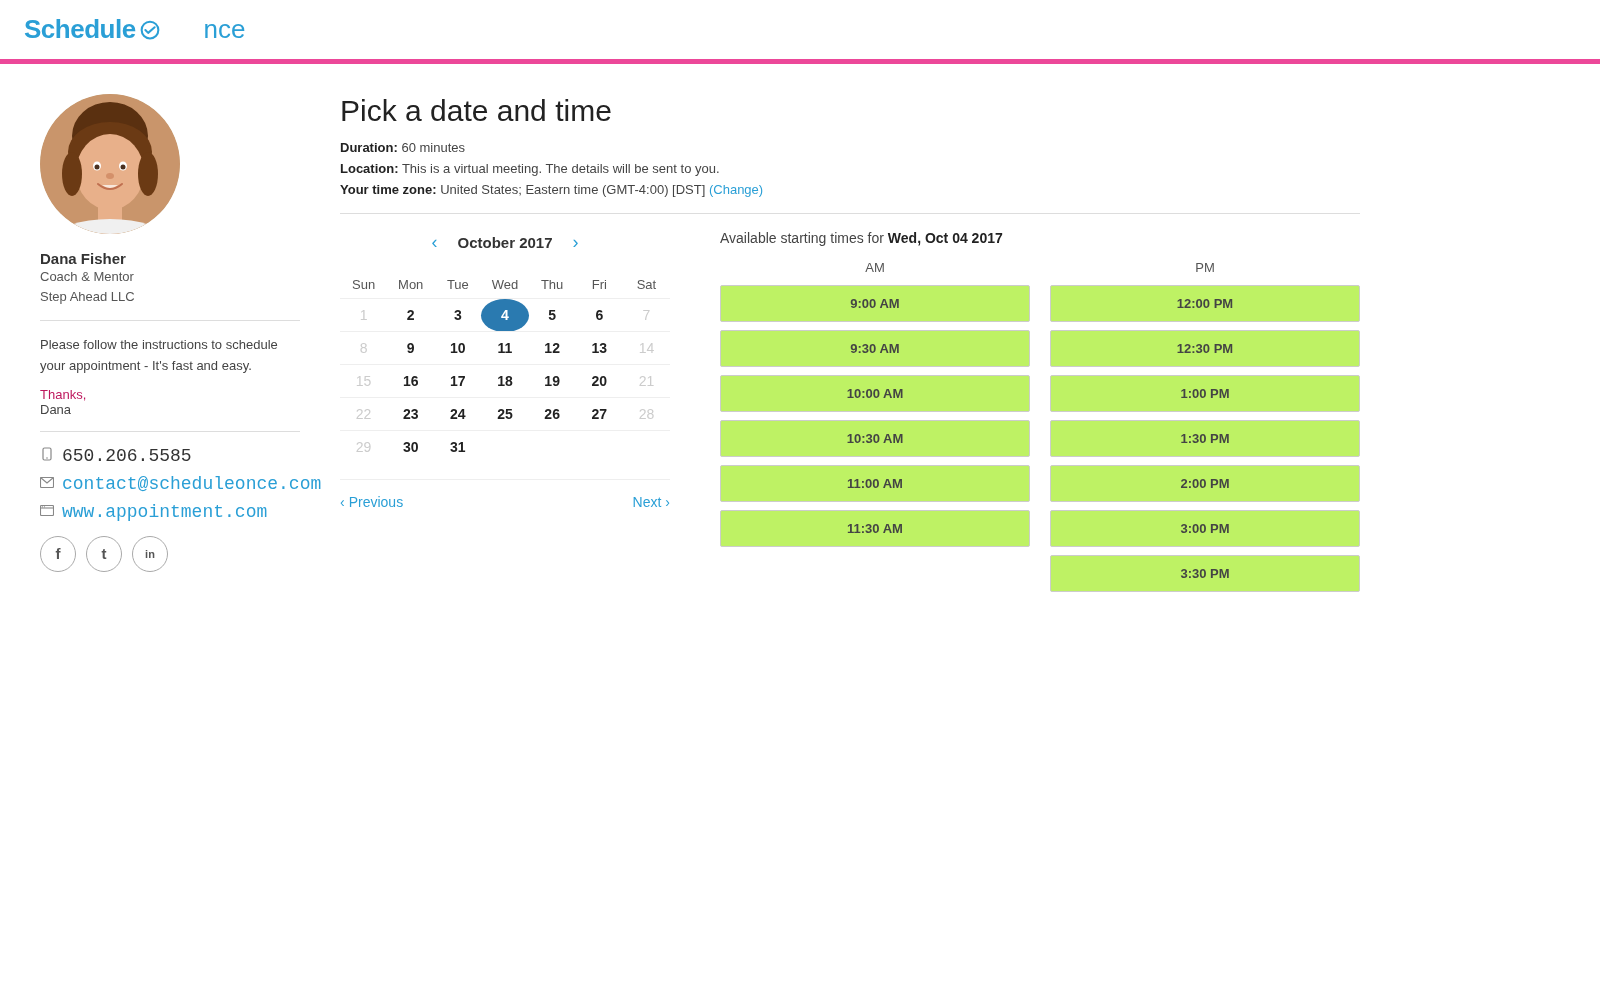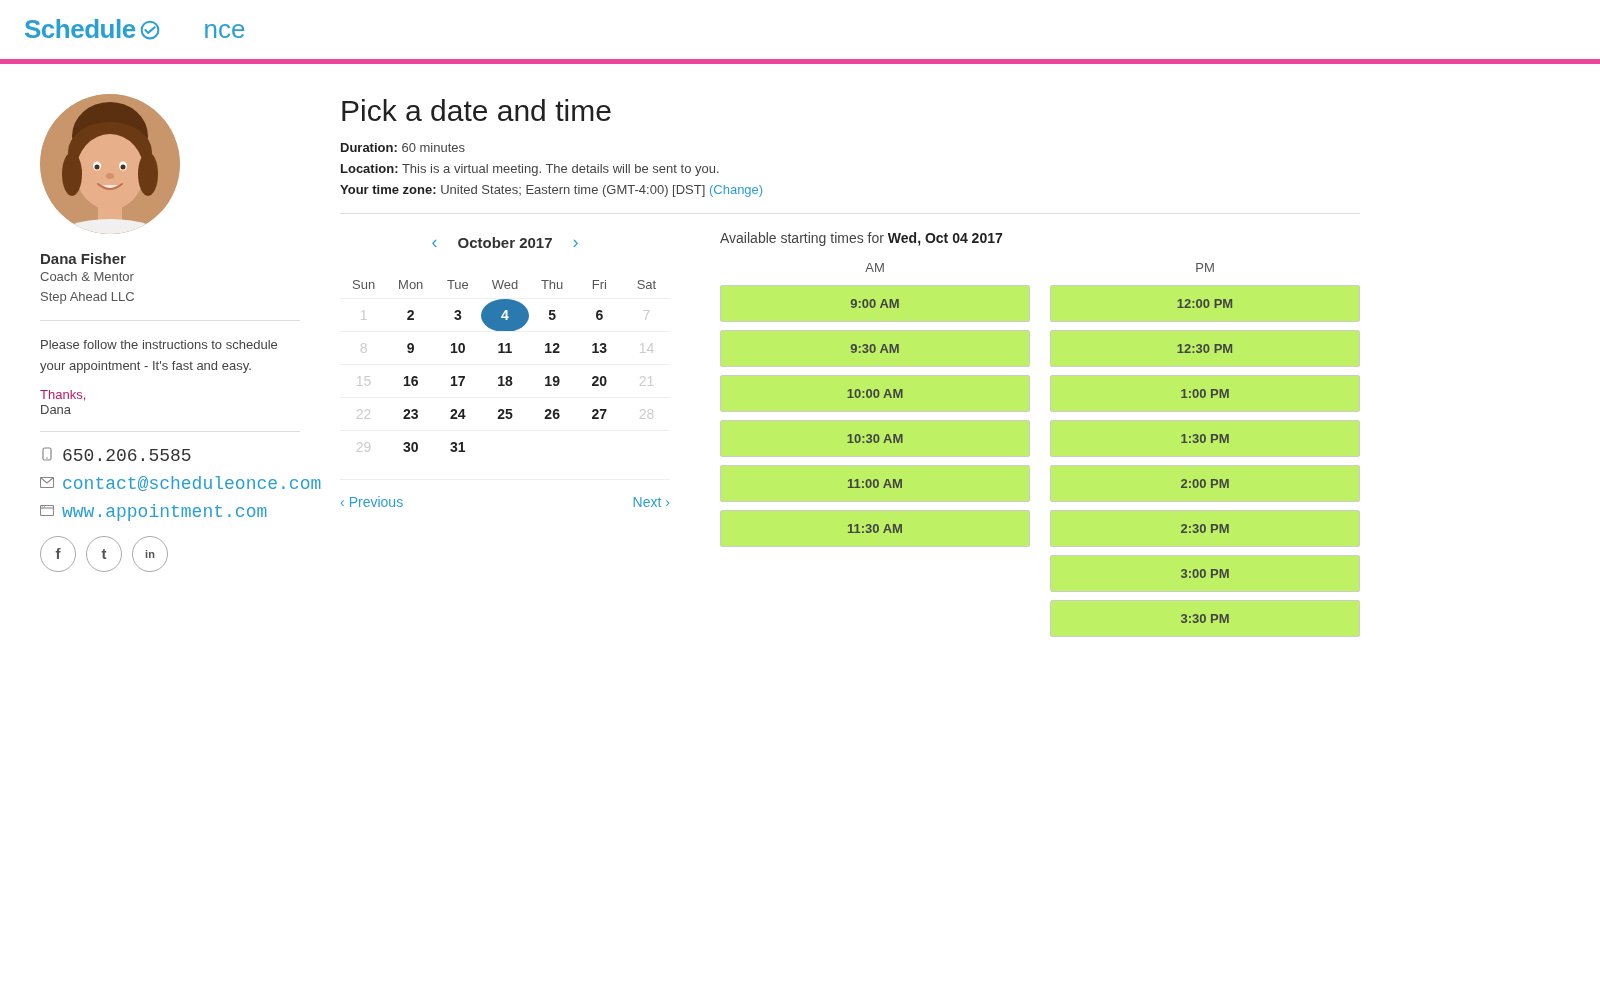--- a/index.html
+++ b/index.html
@@ -527,21 +527,20 @@
           </div>
           <div class="times-col">
             <div class="times-col-header">PM</div>
             <div id="pm-slots">
 
             <button class="time-btn">12:00 PM</button>
                 <button class="time-btn">12:30 PM</button>
                 <button class="time-btn">1:00 PM</button>
                 <button class="time-btn">1:30 PM</button>
                 <button class="time-btn">2:00 PM</button>
-                <button class="time-btn">2:30 PM</button>
                 <button class="time-btn">3:00 PM</button>
                 <button class="time-btn">3:30 PM</button>
               </div>
           </div>
         </div>
       </div>
     </div>
   </div>
 </div>
 

